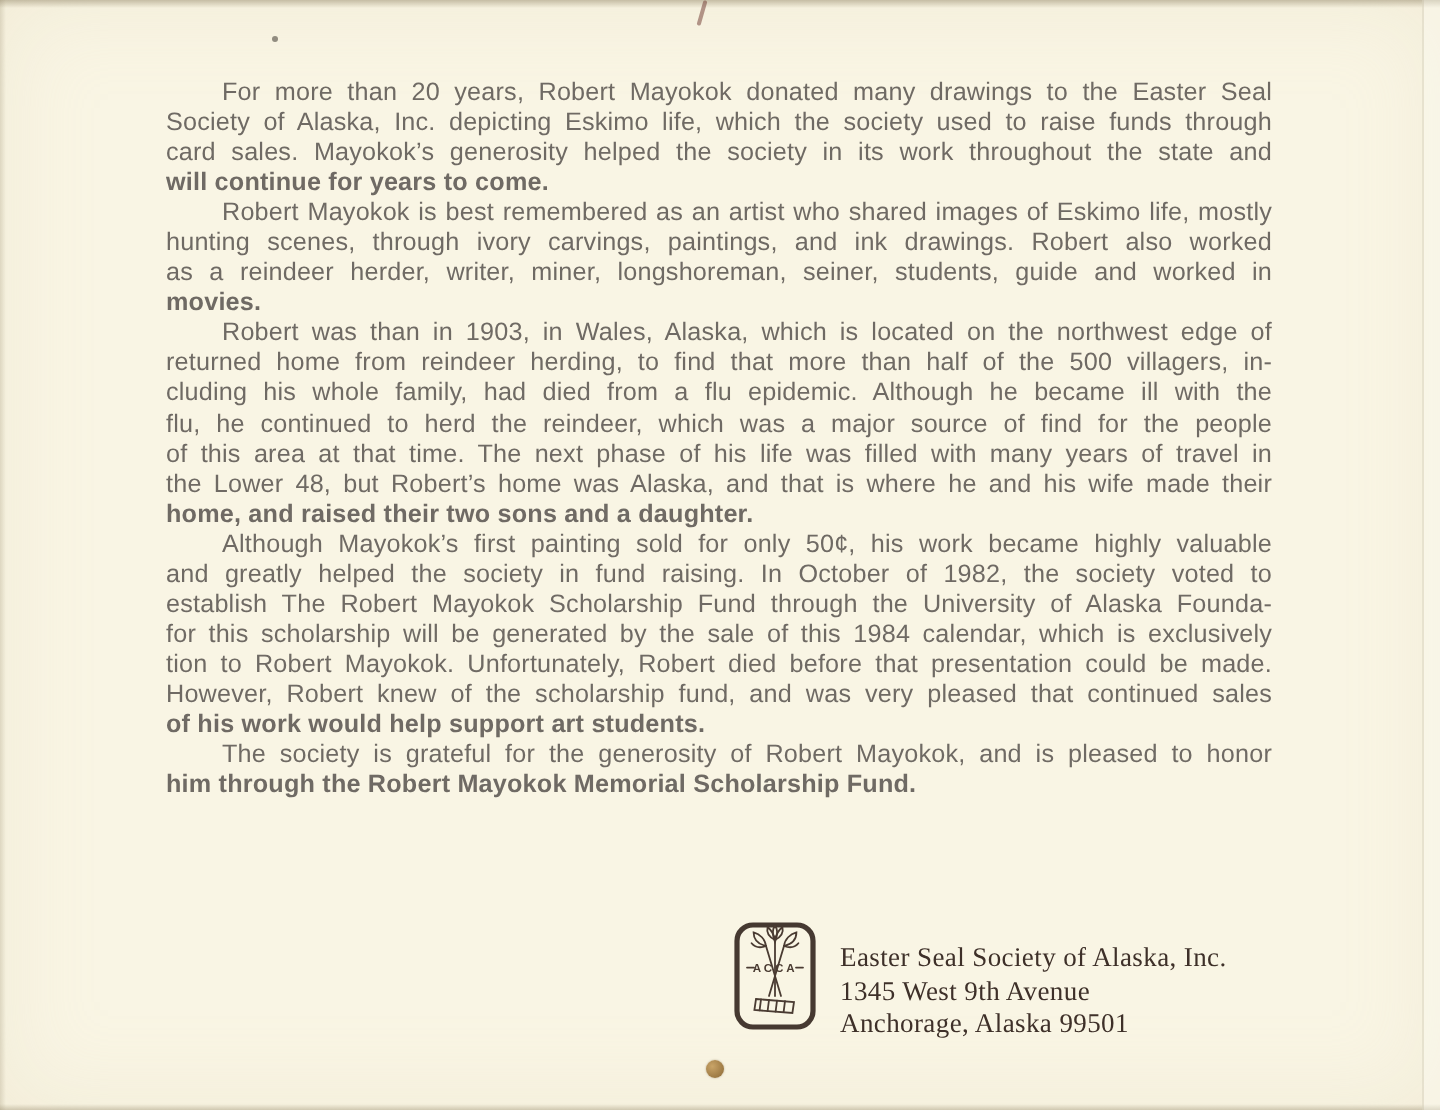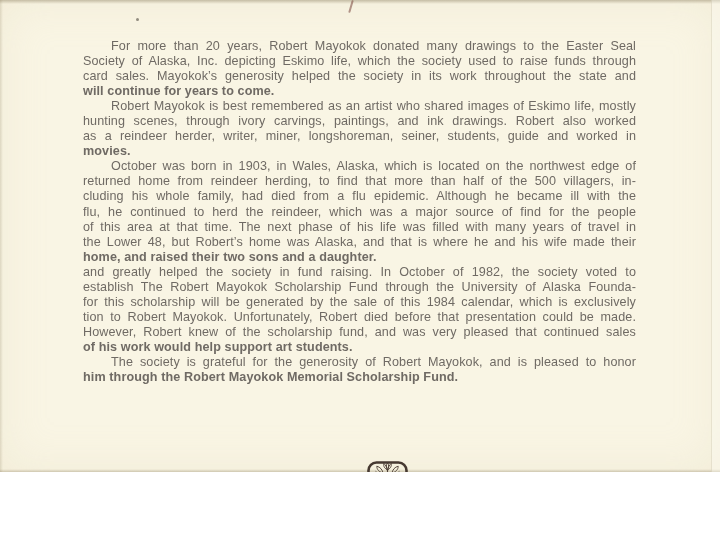--- a/index.html
+++ b/index.html
@@ -1,18 +1,18 @@
 <!DOCTYPE html>
 <html><head>
 <meta charset="utf-8">
 <style>
   html,body{margin:0;padding:0;}
   .page{
     position:relative;
-    width:720px;height:472px;
+    width:720px;height:555px;
     background:#f9f5e4;
     box-shadow: inset 0 0 45px rgba(222,212,180,0.28);
     overflow:hidden;
     font-family:"Liberation Sans", sans-serif;
   }
   
   .edge-top{position:absolute;top:0;left:0;right:0;height:4px;
     background:linear-gradient(to bottom, rgba(150,138,108,0.50), rgba(150,138,108,0));}
   .edge-bottom{position:absolute;bottom:0;left:0;right:0;height:3px;
     background:linear-gradient(to top, rgba(150,138,108,0.40), rgba(150,138,108,0));}
@@ -37,21 +37,21 @@
     height:15.05px;line-height:15.05px;overflow:hidden;
     text-align:justify;text-align-last:justify;white-space:normal;
   }
   .line.last{text-align-last:left;font-weight:bold;}
   .line.first{text-indent:28px;}
   
   .footer{position:absolute;left:367px;top:461px;display:flex;align-items:flex-start;}
   .logo-box{display:block;}
   .address{
     margin-left:12px;margin-top:10px;
-    font-family:"Liberation Serif", serif;font-weight:bold;
+    font-family:"Liberation Serif", serif;font-weight:normal;
     font-size:13.5px;line-height:16.6px;letter-spacing:0.2px;
     color:#3e3029;
   }
 </style>
 </head>
 <body>
 
 <div class="page">
 
   <div class="edge-top"></div>
@@ -63,27 +63,28 @@
 
   <div class="article">
       <div class="line first">For more than 20 years, Robert Mayokok donated many drawings to the Easter Seal</div>
       <div class="line">Society of Alaska, Inc. depicting Eskimo life, which the society used to raise funds through</div>
       <div class="line">card sales. Mayokok’s generosity helped the society in its work throughout the state and</div>
       <div class="line last">will continue for years to come.</div>
       <div class="line first">Robert Mayokok is best remembered as an artist who shared images of Eskimo life, mostly</div>
       <div class="line">hunting scenes, through ivory carvings, paintings, and ink drawings. Robert also worked</div>
       <div class="line">as a reindeer herder, writer, miner, longshoreman, seiner, students, guide and worked in</div>
       <div class="line last">movies.</div>
-      <div class="line first">October was born in 1903, in Wales, Alaska, which is located on the northwest edge of</div>
+      <div class="line first">Robert was than in 1903, in Wales, Alaska, which is located on the northwest edge of</div>
       <div class="line">returned home from reindeer herding, to find that more than half of the 500 villagers, in-</div>
       <div class="line">cluding his whole family, had died from a flu epidemic. Although he became ill with the</div>
       <div class="line">flu, he continued to herd the reindeer, which was a major source of find for the people</div>
       <div class="line">of this area at that time. The next phase of his life was filled with many years of travel in</div>
       <div class="line">the Lower 48, but Robert’s home was Alaska, and that is where he and his wife made their</div>
       <div class="line last">home, and raised their two sons and a daughter.</div>
+      <div class="line first">Although Mayokok’s first painting sold for only 50¢, his work became highly valuable</div>
       <div class="line">and greatly helped the society in fund raising. In October of 1982, the society voted to</div>
       <div class="line">establish The Robert Mayokok Scholarship Fund through the University of Alaska Founda-</div>
       <div class="line">for this scholarship will be generated by the sale of this 1984 calendar, which is exclusively</div>
       <div class="line">tion to Robert Mayokok. Unfortunately, Robert died before that presentation could be made.</div>
       <div class="line">However, Robert knew of the scholarship fund, and was very pleased that continued sales</div>
       <div class="line last">of his work would help support art students.</div>
       <div class="line first">The society is grateful for the generosity of Robert Mayokok, and is pleased to honor</div>
       <div class="line last">him through the Robert Mayokok Memorial Scholarship Fund.</div>
     </div>
 

